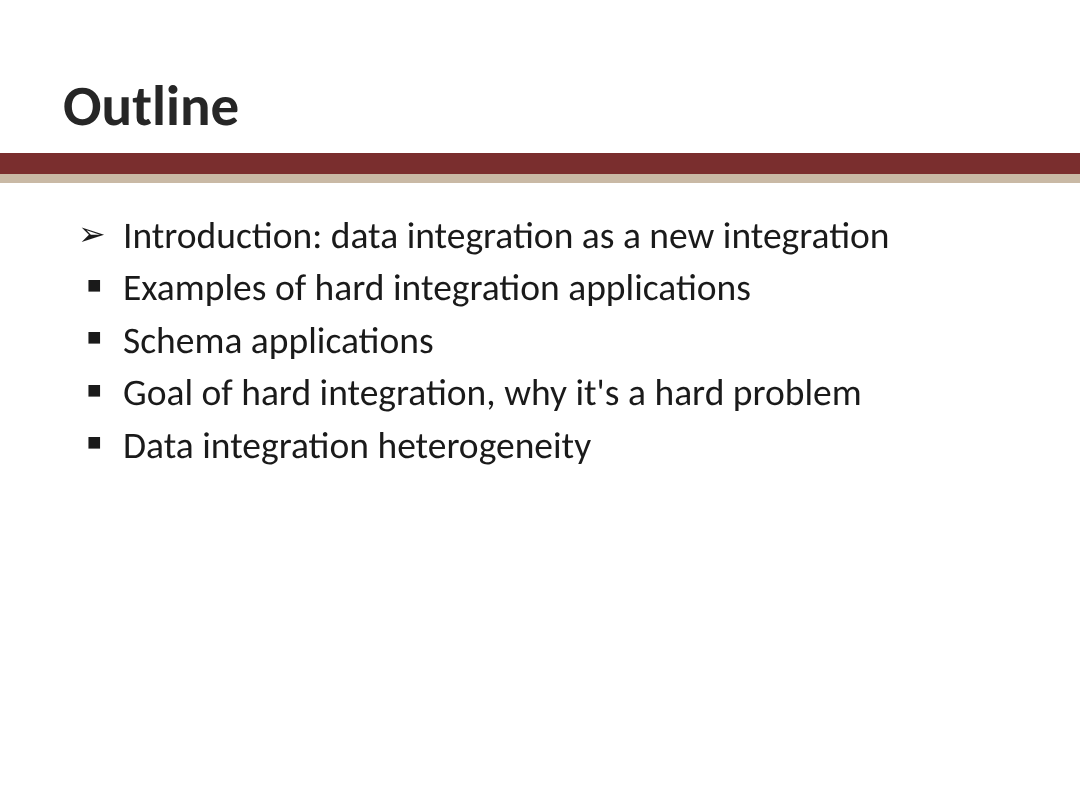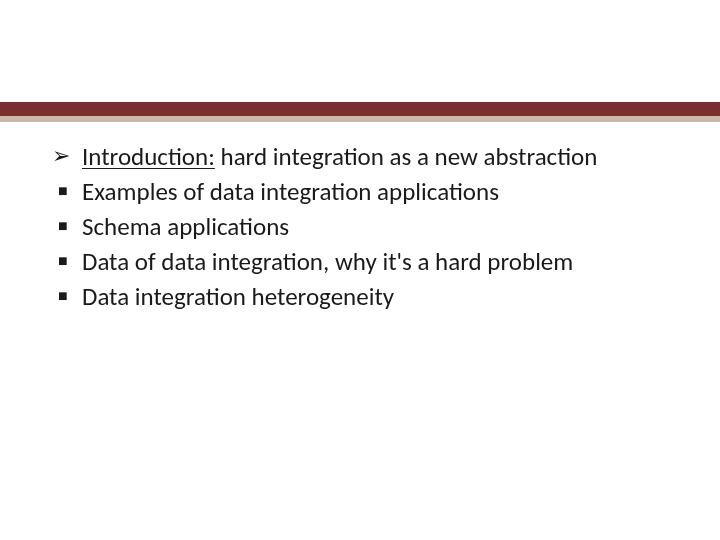--- a/index.html
+++ b/index.html
@@ -47,51 +47,52 @@
   .bullet {
     flex: 0 0 auto;
     width: 22px;
     text-align: left;
     font-size: 22px;
     line-height: 1.45;
     color: #1a1a1a;
   }
   .bullet.square { font-size: 16px; line-height: 2.0; padding-left: 6px; }
   .txt { flex: 1 1 auto; }
-  .underline { text-decoration: underline; text-decoration-thickness: 1px; text-underline-offset: 3px; }
+  .underline { text-decoration-thickness: 1px; text-underline-offset: 3px; }
 </style>
 </head>
 <body>
 <div class="slide">
 
+  <div class="title">Outline</div>
   <div class="rule-dark"></div>
   <div class="rule-light"></div>
 
   <div class="content">
 
     <div class="item">
       <span class="bullet">➢</span>
       <span class="txt">
-        <span class="underline">Introduction:</span><span> hard integration as a new abstraction</span>
+        <span class="underline">Introduction:</span><span> data integration as a new integration</span>
       </span>
     </div>
 
     <div class="item">
       <span class="bullet square">■</span>
-      <span class="txt">Examples of data integration applications</span>
+      <span class="txt">Examples of hard integration applications</span>
     </div>
 
     <div class="item">
       <span class="bullet square">■</span>
       <span class="txt">Schema applications</span>
     </div>
 
     <div class="item">
       <span class="bullet square">■</span>
-      <span class="txt">Data of data integration, why it's a hard problem</span>
+      <span class="txt">Goal of hard integration, why it's a hard problem</span>
     </div>
 
     <div class="item">
       <span class="bullet square">■</span>
       <span class="txt">Data integration heterogeneity</span>
     </div>
 
   </div>
 </div>
 

